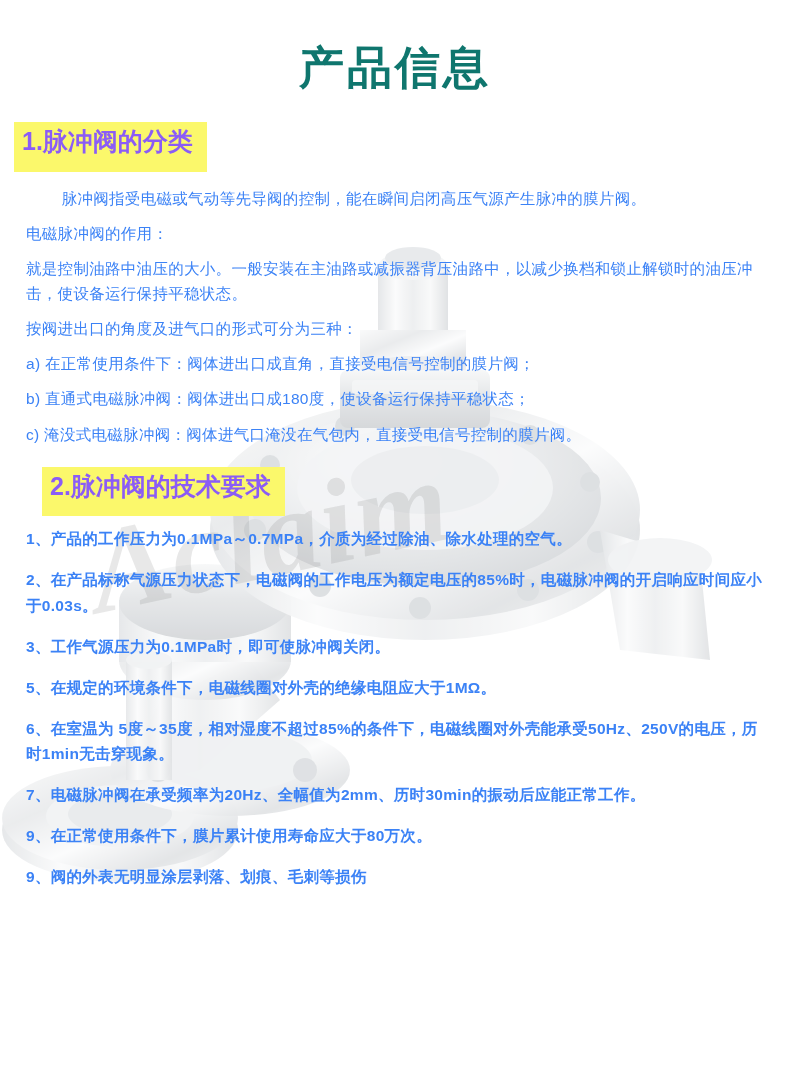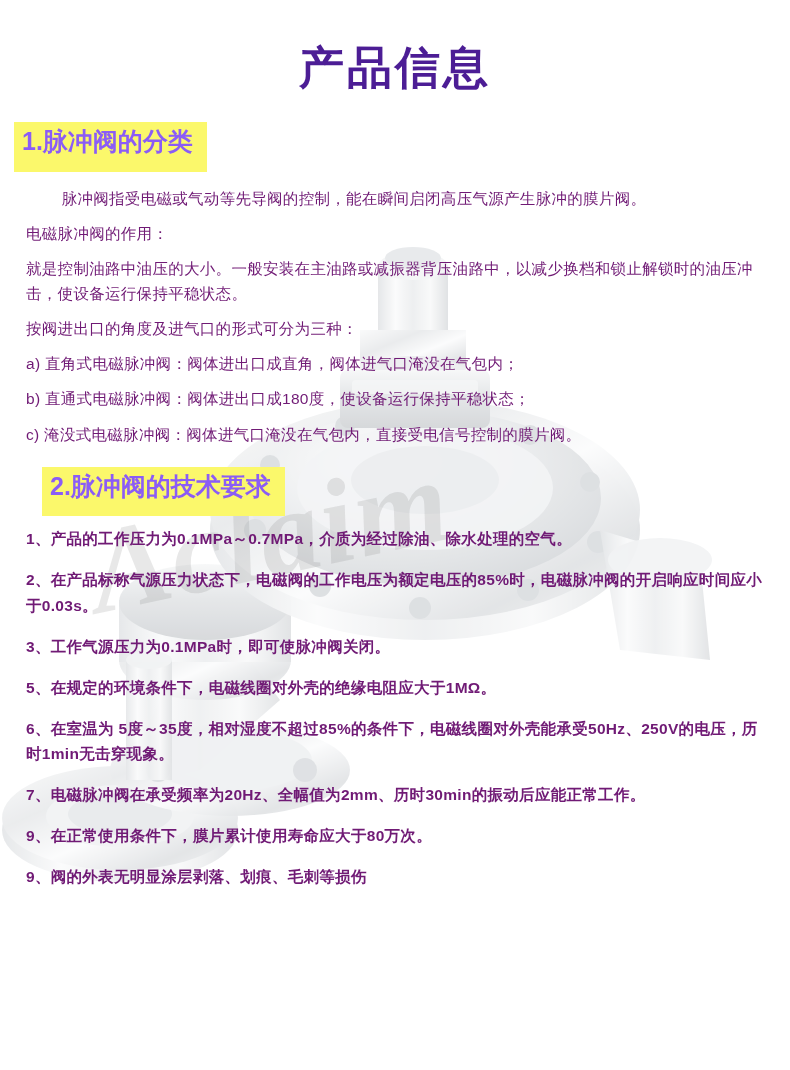--- a/index.html
+++ b/index.html
@@ -51,21 +51,21 @@
     z-index: 2;
   }
 
   #page-title {
     text-align: center;
     font-size: 45px;
     font-weight: bold;
     letter-spacing: 3px;
     margin: 0;
     padding: 38px 0 6px 0;
-    color: #4c1d95;
+    color: #0f766e;
   }
 
   .section-heading {
     display: inline-block;
     font-size: 25px;
     font-weight: bold;
     color: #8b5cf6;
     background: #fbf86b;
     padding: 5px 14px 16px 8px;
     margin: 0;
@@ -73,21 +73,21 @@
   }
   .heading-wrap-1 { padding: 18px 0 0 14px; }
   .heading-wrap-2 { padding: 10px 0 0 14px; margin-left: 28px; }
 
   .body-block { padding: 14px 26px 0 26px; }
 
   p.para {
     font-size: 15.5px;
     line-height: 1.62;
     margin: 0 0 10px 0;
-    color: #701a75;
+    color: #3b82f6;
     letter-spacing: 0.3px;
   }
   p.indent { text-indent: 2.3em; }
 
   .list-block { padding: 10px 26px 0 26px; }
   .list-block p.para { margin-bottom: 13px; font-weight: bold; }
 
   .num-list p.para { margin-bottom: 16px; }
 </style>
 </head>
@@ -198,21 +198,21 @@
 
   <div class="heading-wrap-1">
     <span class="section-heading">1.脉冲阀的分类</span>
   </div>
 
   <div class="body-block">
     <p class="para indent">脉冲阀指受电磁或气动等先导阀的控制，能在瞬间启闭高压气源产生脉冲的膜片阀。</p>
     <p class="para">电磁脉冲阀的作用：</p>
     <p class="para">就是控制油路中油压的大小。一般安装在主油路或减振器背压油路中，以减少换档和锁止解锁时的油压冲击，使设备运行保持平稳状态。</p>
     <p class="para">按阀进出口的角度及进气口的形式可分为三种：</p>
-    <p class="para">a) 直角式电磁脉冲阀：阀体进出口成直角，阀体进气口淹没在气包内；</p>
+    <p class="para">a) 在正常使用条件下：阀体进出口成直角，直接受电信号控制的膜片阀；</p>
     <p class="para">b) 直通式电磁脉冲阀：阀体进出口成180度，使设备运行保持平稳状态；</p>
     <p class="para">c) 淹没式电磁脉冲阀：阀体进气口淹没在气包内，直接受电信号控制的膜片阀。</p>
   </div>
 
   <div class="heading-wrap-2">
     <span class="section-heading">2.脉冲阀的技术要求</span>
   </div>
 
   <div class="list-block num-list">
     <p class="para">1、产品的工作压力为0.1MPa～0.7MPa，介质为经过除油、除水处理的空气。</p>

